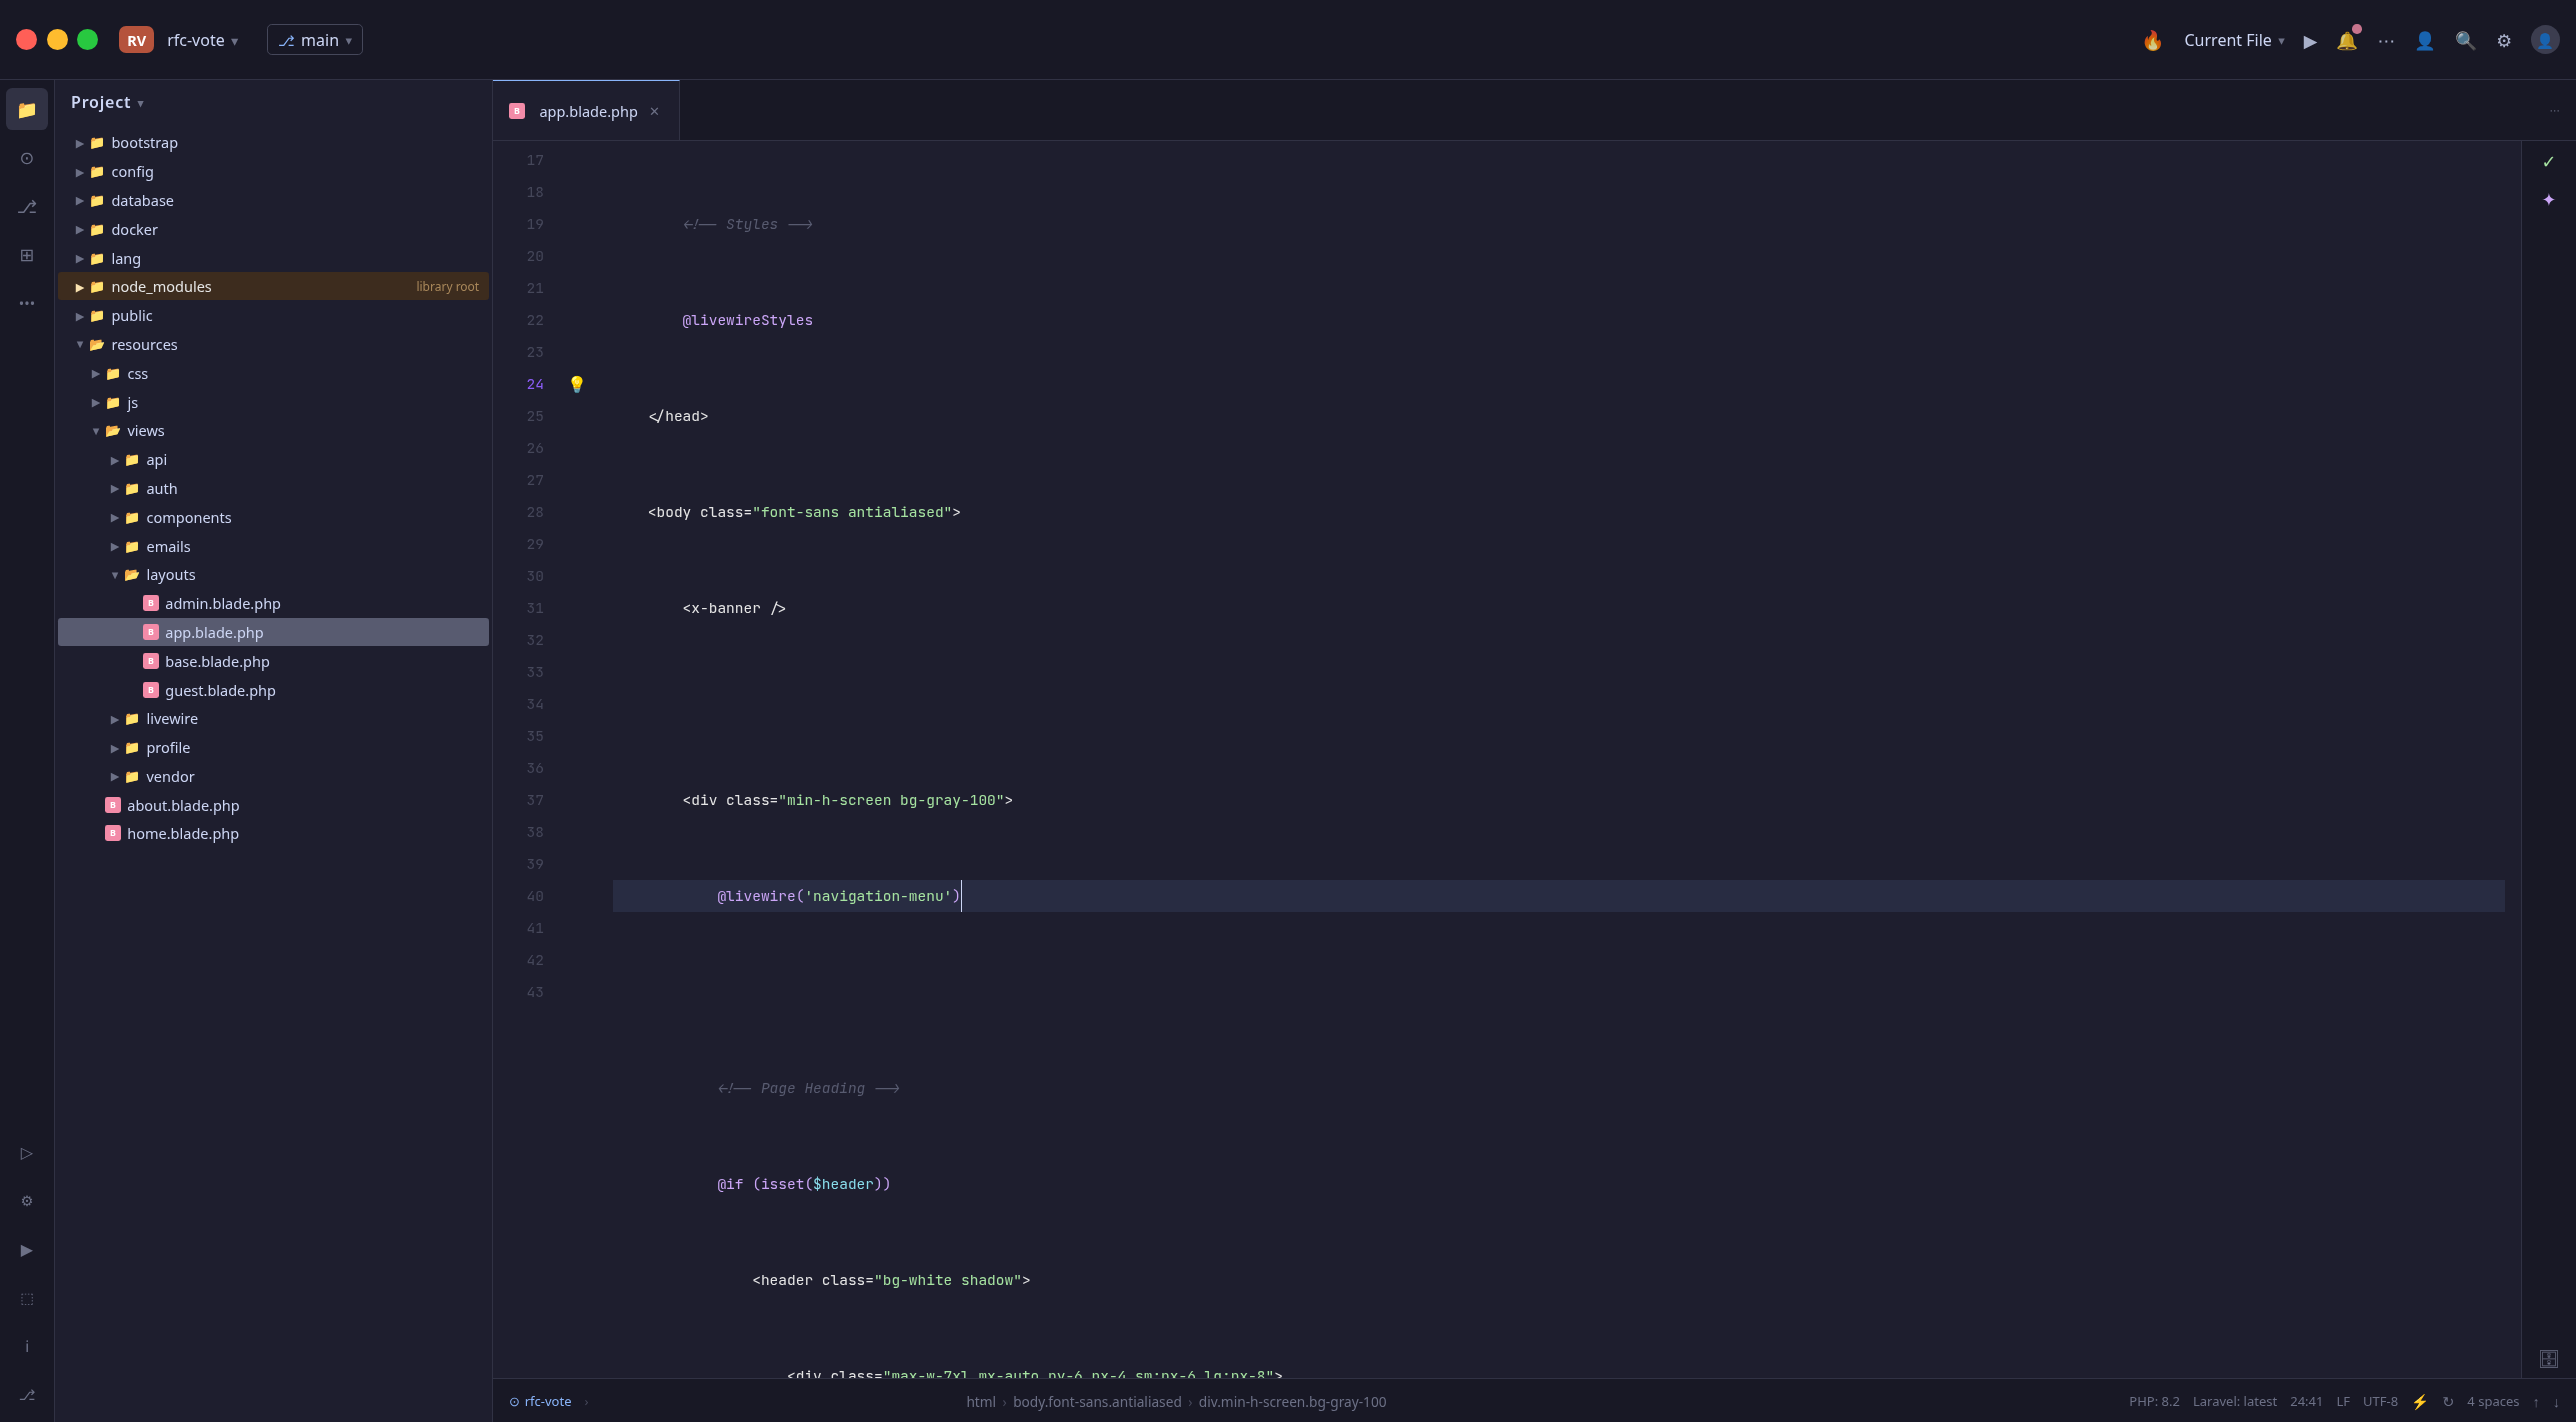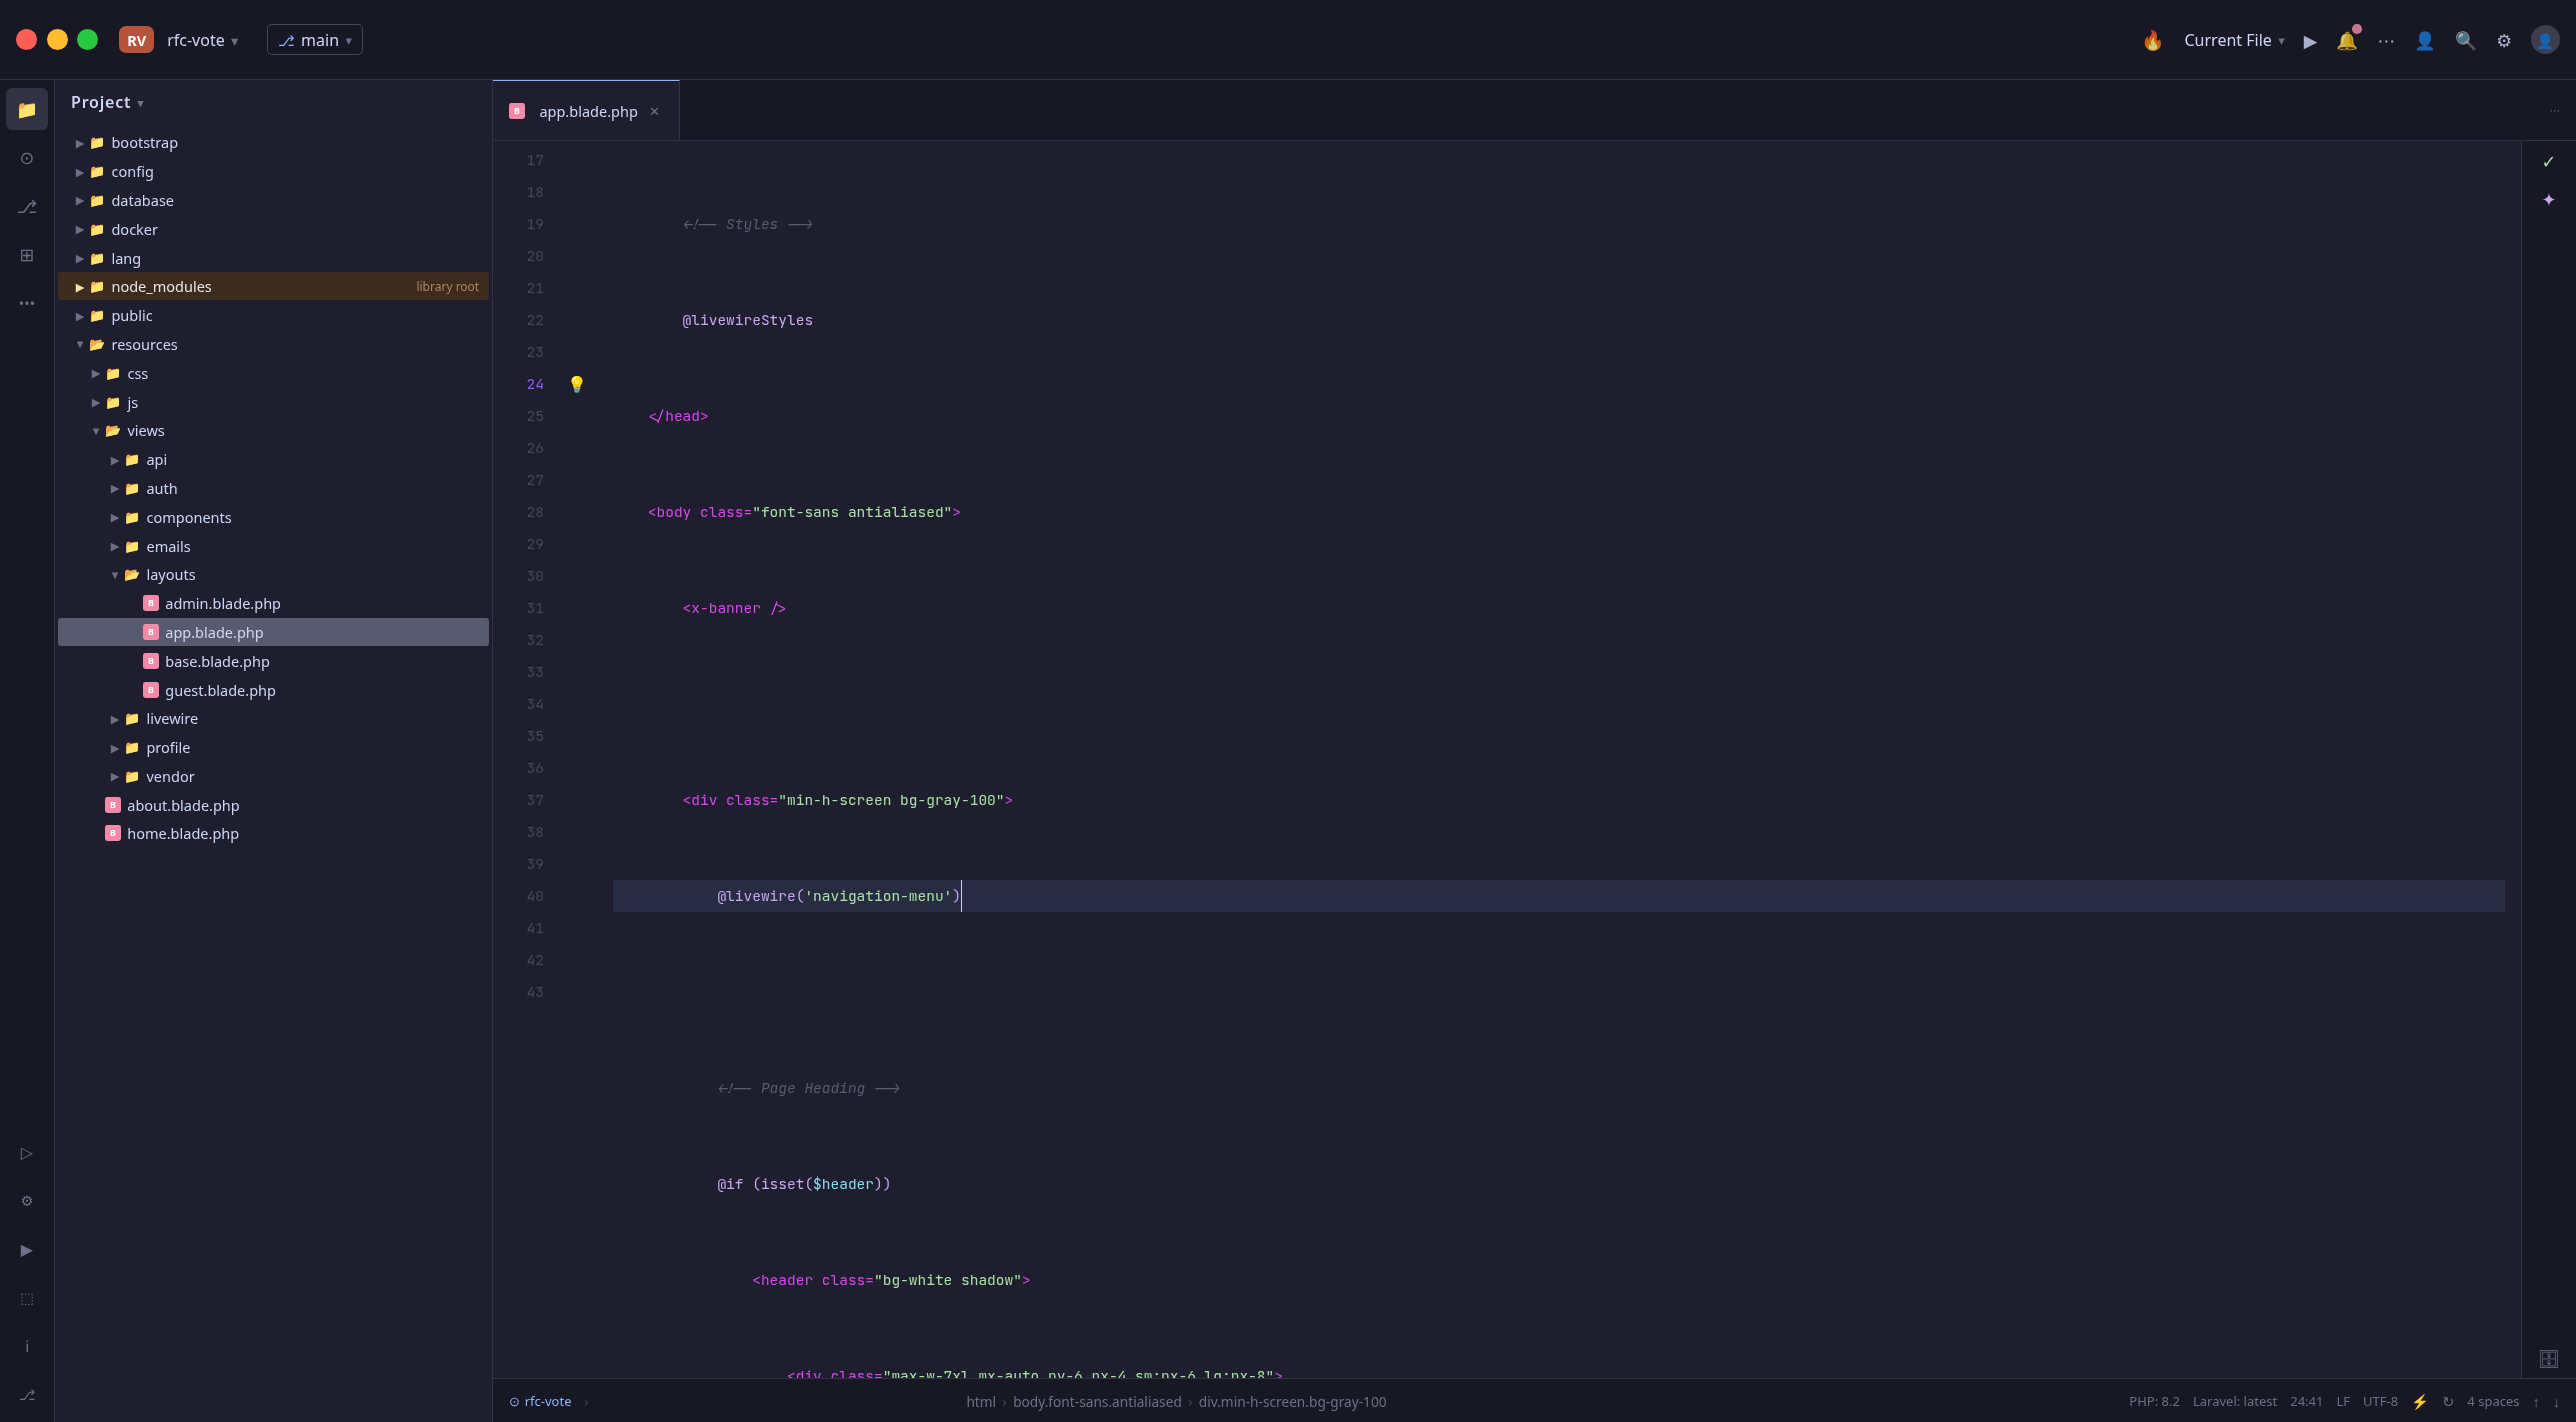--- a/index.html
+++ b/index.html
@@ -282,21 +282,21 @@
     }
     .code-area::-webkit-scrollbar { width: 6.4px; }
     .code-area::-webkit-scrollbar-track { background: #181825; }
     .code-area::-webkit-scrollbar-thumb { background: #45475a; border-radius: 3.2px; }
 
     .code-line { height: 32px; display: flex; align-items: flex-start; }
     .code-line.highlighted { background: rgba(137, 180, 250, 0.1); }
 
     
     .c-comment { color: #585b70; font-style: italic; }
-    .c-tag { color: #d946ef; }
+    .c-tag { color: #e5e5e5; }
     .c-string { color: #a6e3a1; }
     .c-blade { color: #cba6f7; }
     .c-blade-var { color: #89dceb; }
 
     
     .right-panel {
       width: 55px;
       background: #181825;
       display: flex;
       flex-direction: column;

